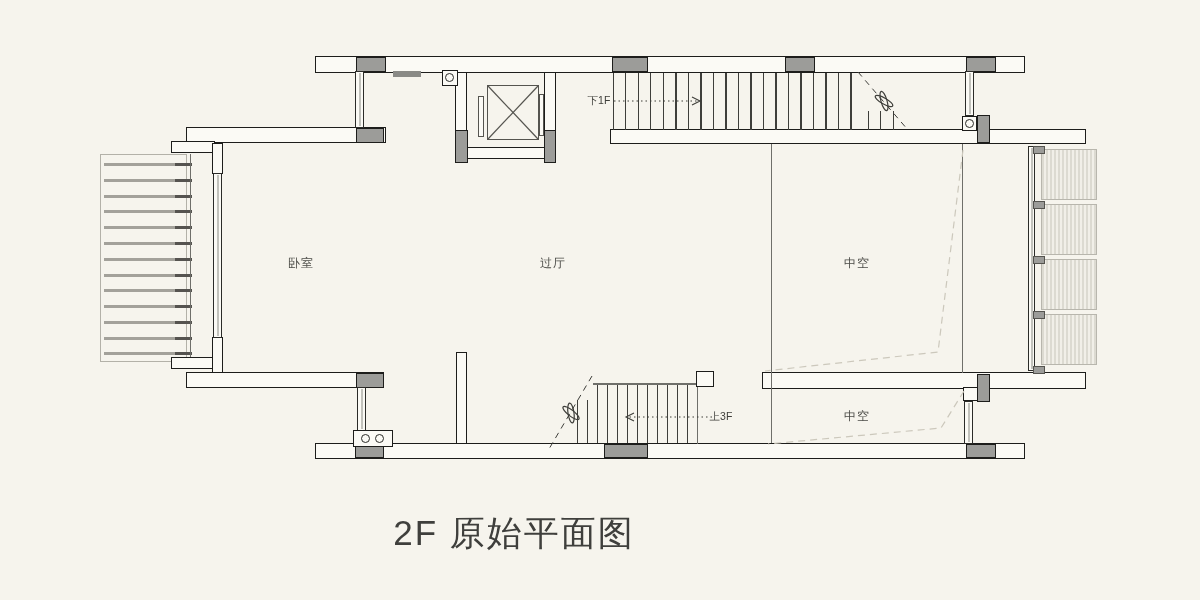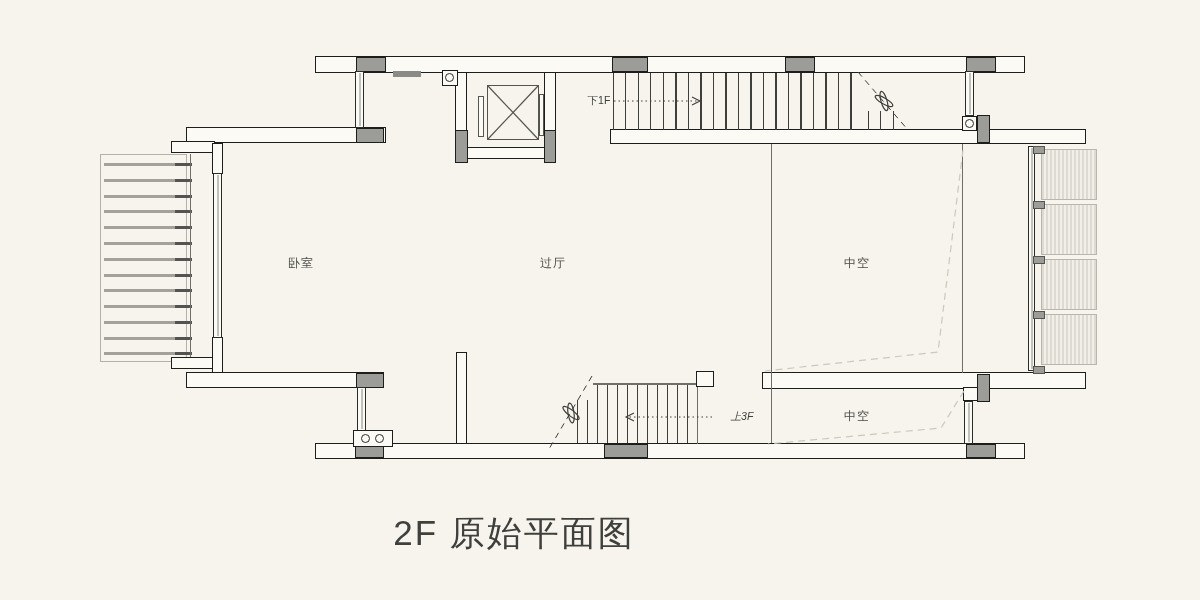--- a/index.html
+++ b/index.html
@@ -168,16 +168,16 @@
       <path d="M963,150 L938,352 L765,371"></path>
       <path d="M964,391 L941,428 L768,444"></path>
     </g>
   </svg>
 
   <div class="room-label" style="left:301px;top:263px;">卧室</div>
   <div class="room-label" style="left:553px;top:263px;">过厅</div>
   <div class="room-label" style="left:857px;top:263px;">中空</div>
   <div class="room-label" style="left:857px;top:416px;">中空</div>
   <div class="stair-label" style="left:599px;top:101px;">下1F</div>
-  <div class="stair-label" style="left:742px;top:417px;font-style:italic;">上3F</div>
+  <div class="stair-label" style="left:721px;top:417px;">上3F</div>
 
   <div class="title">2F 原始平面图</div>
 </div>
 
 </body></html>

